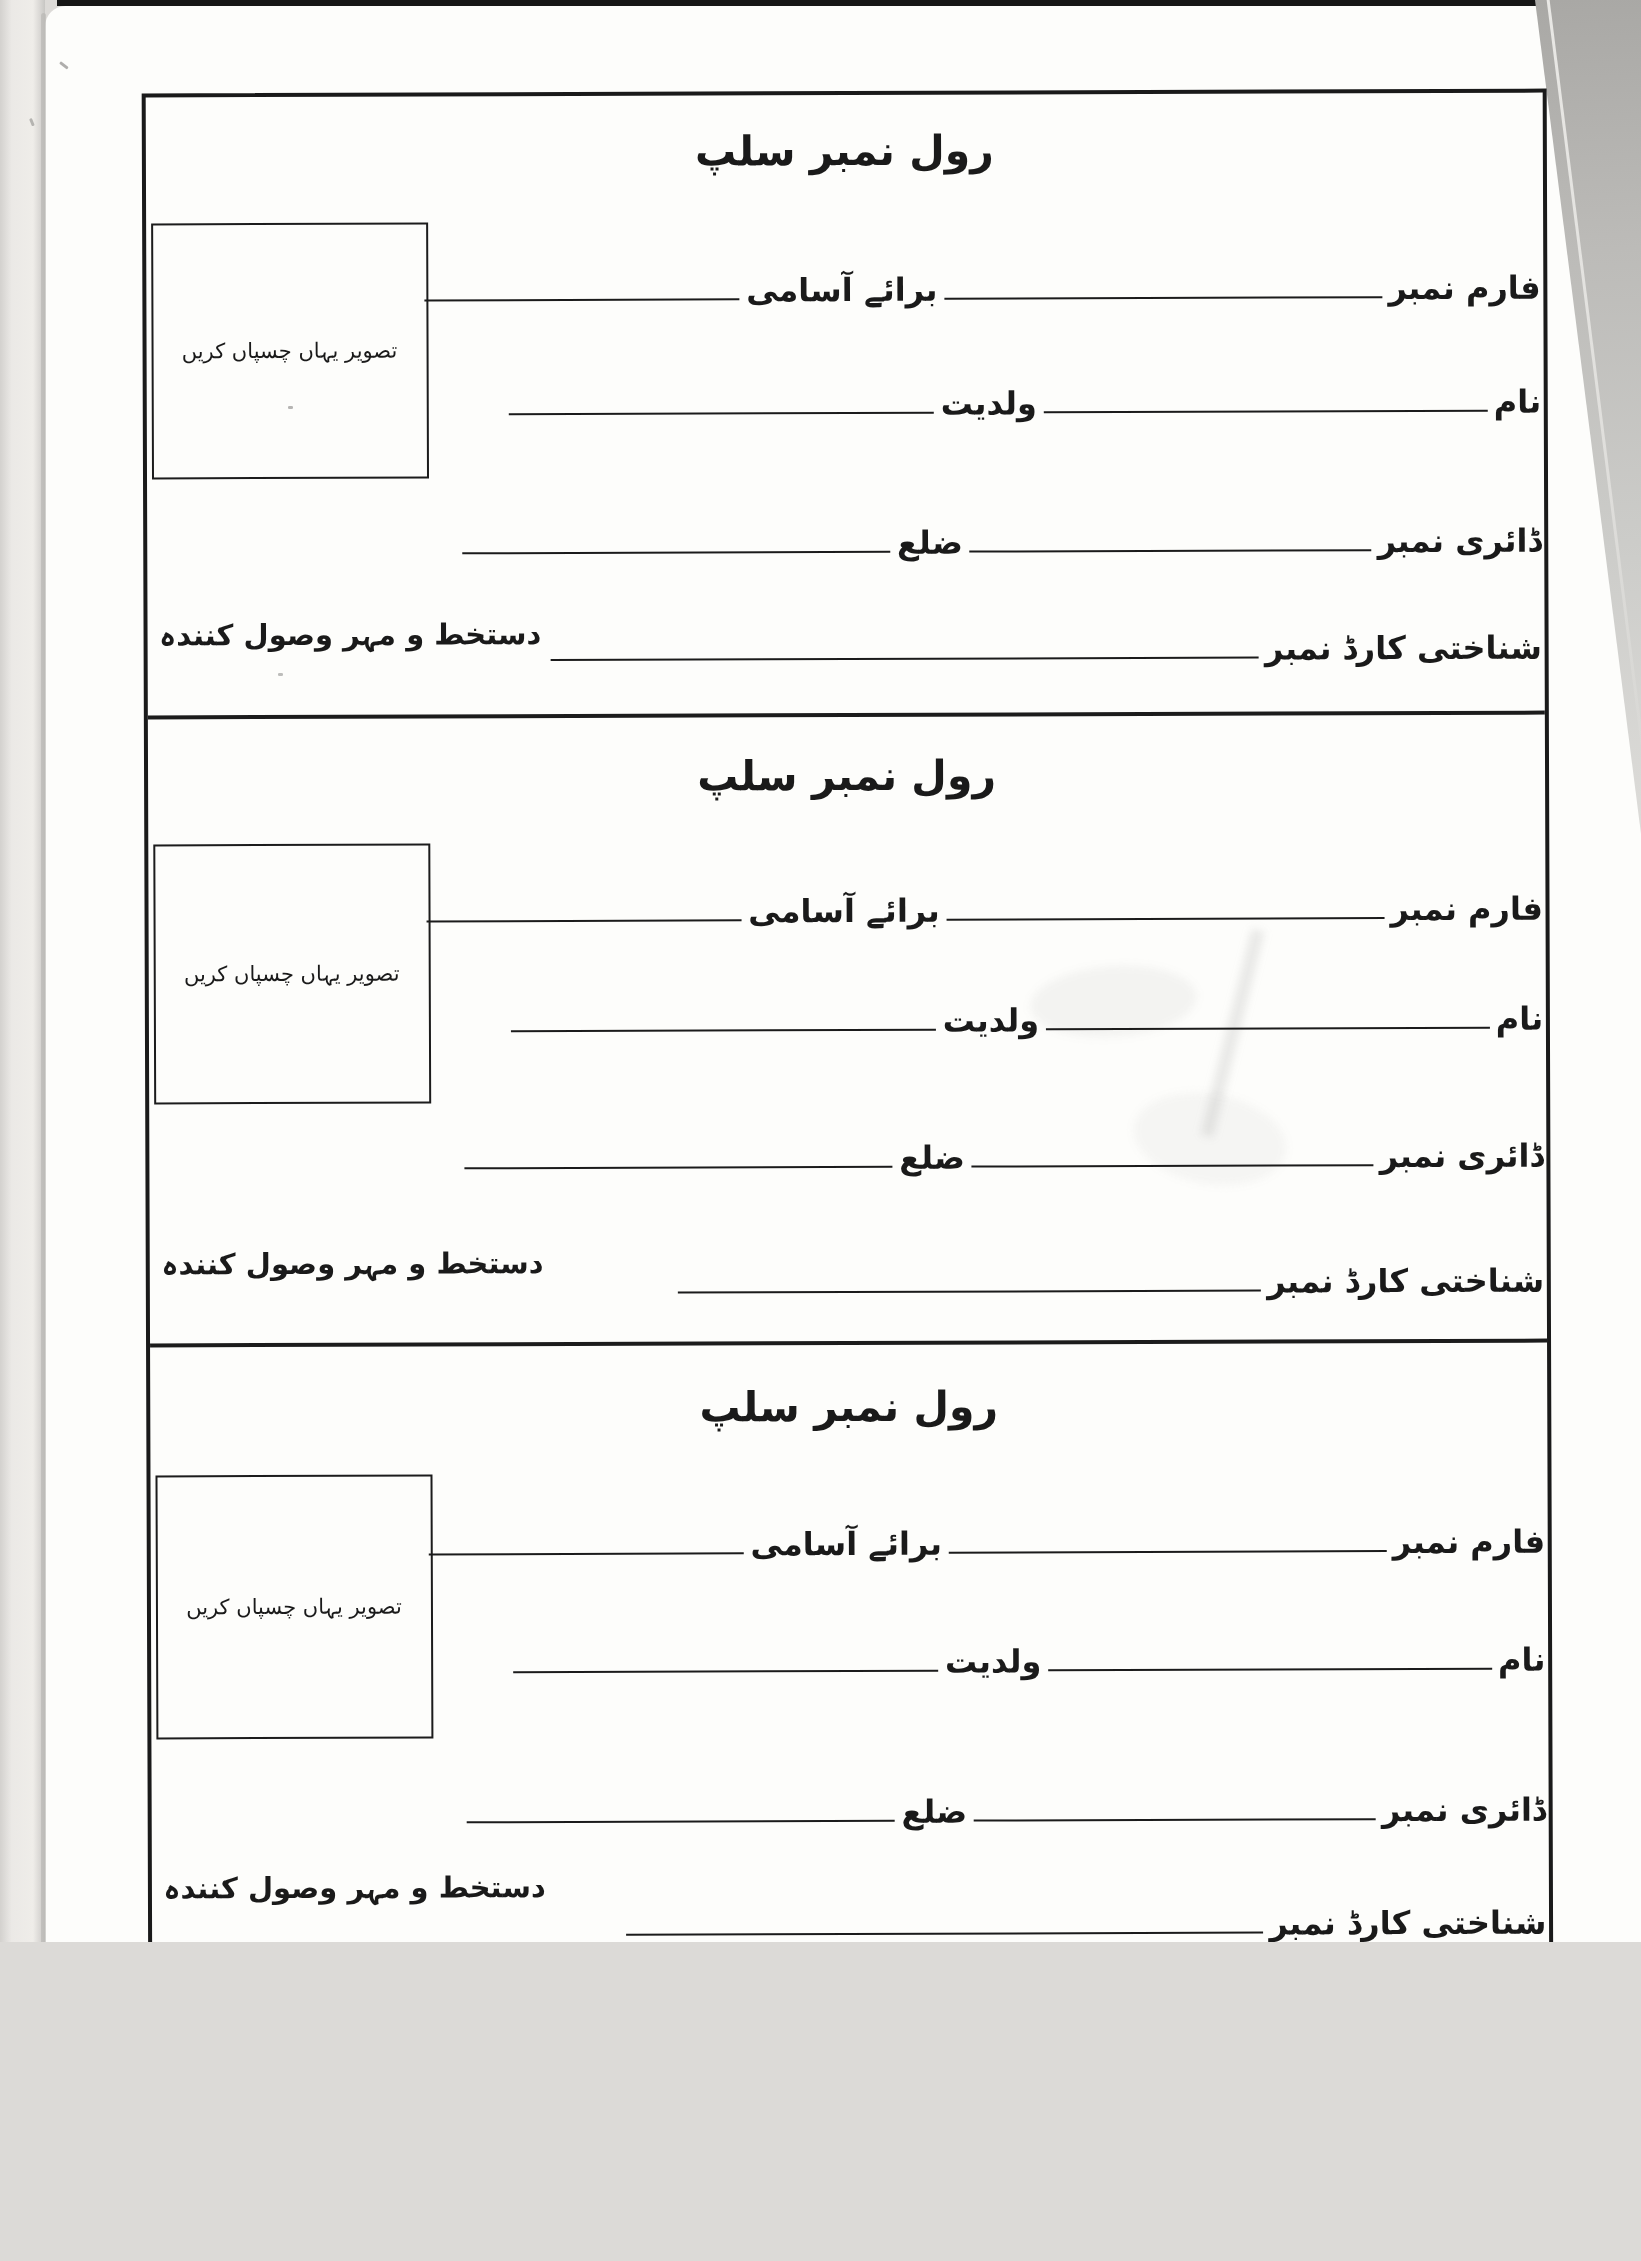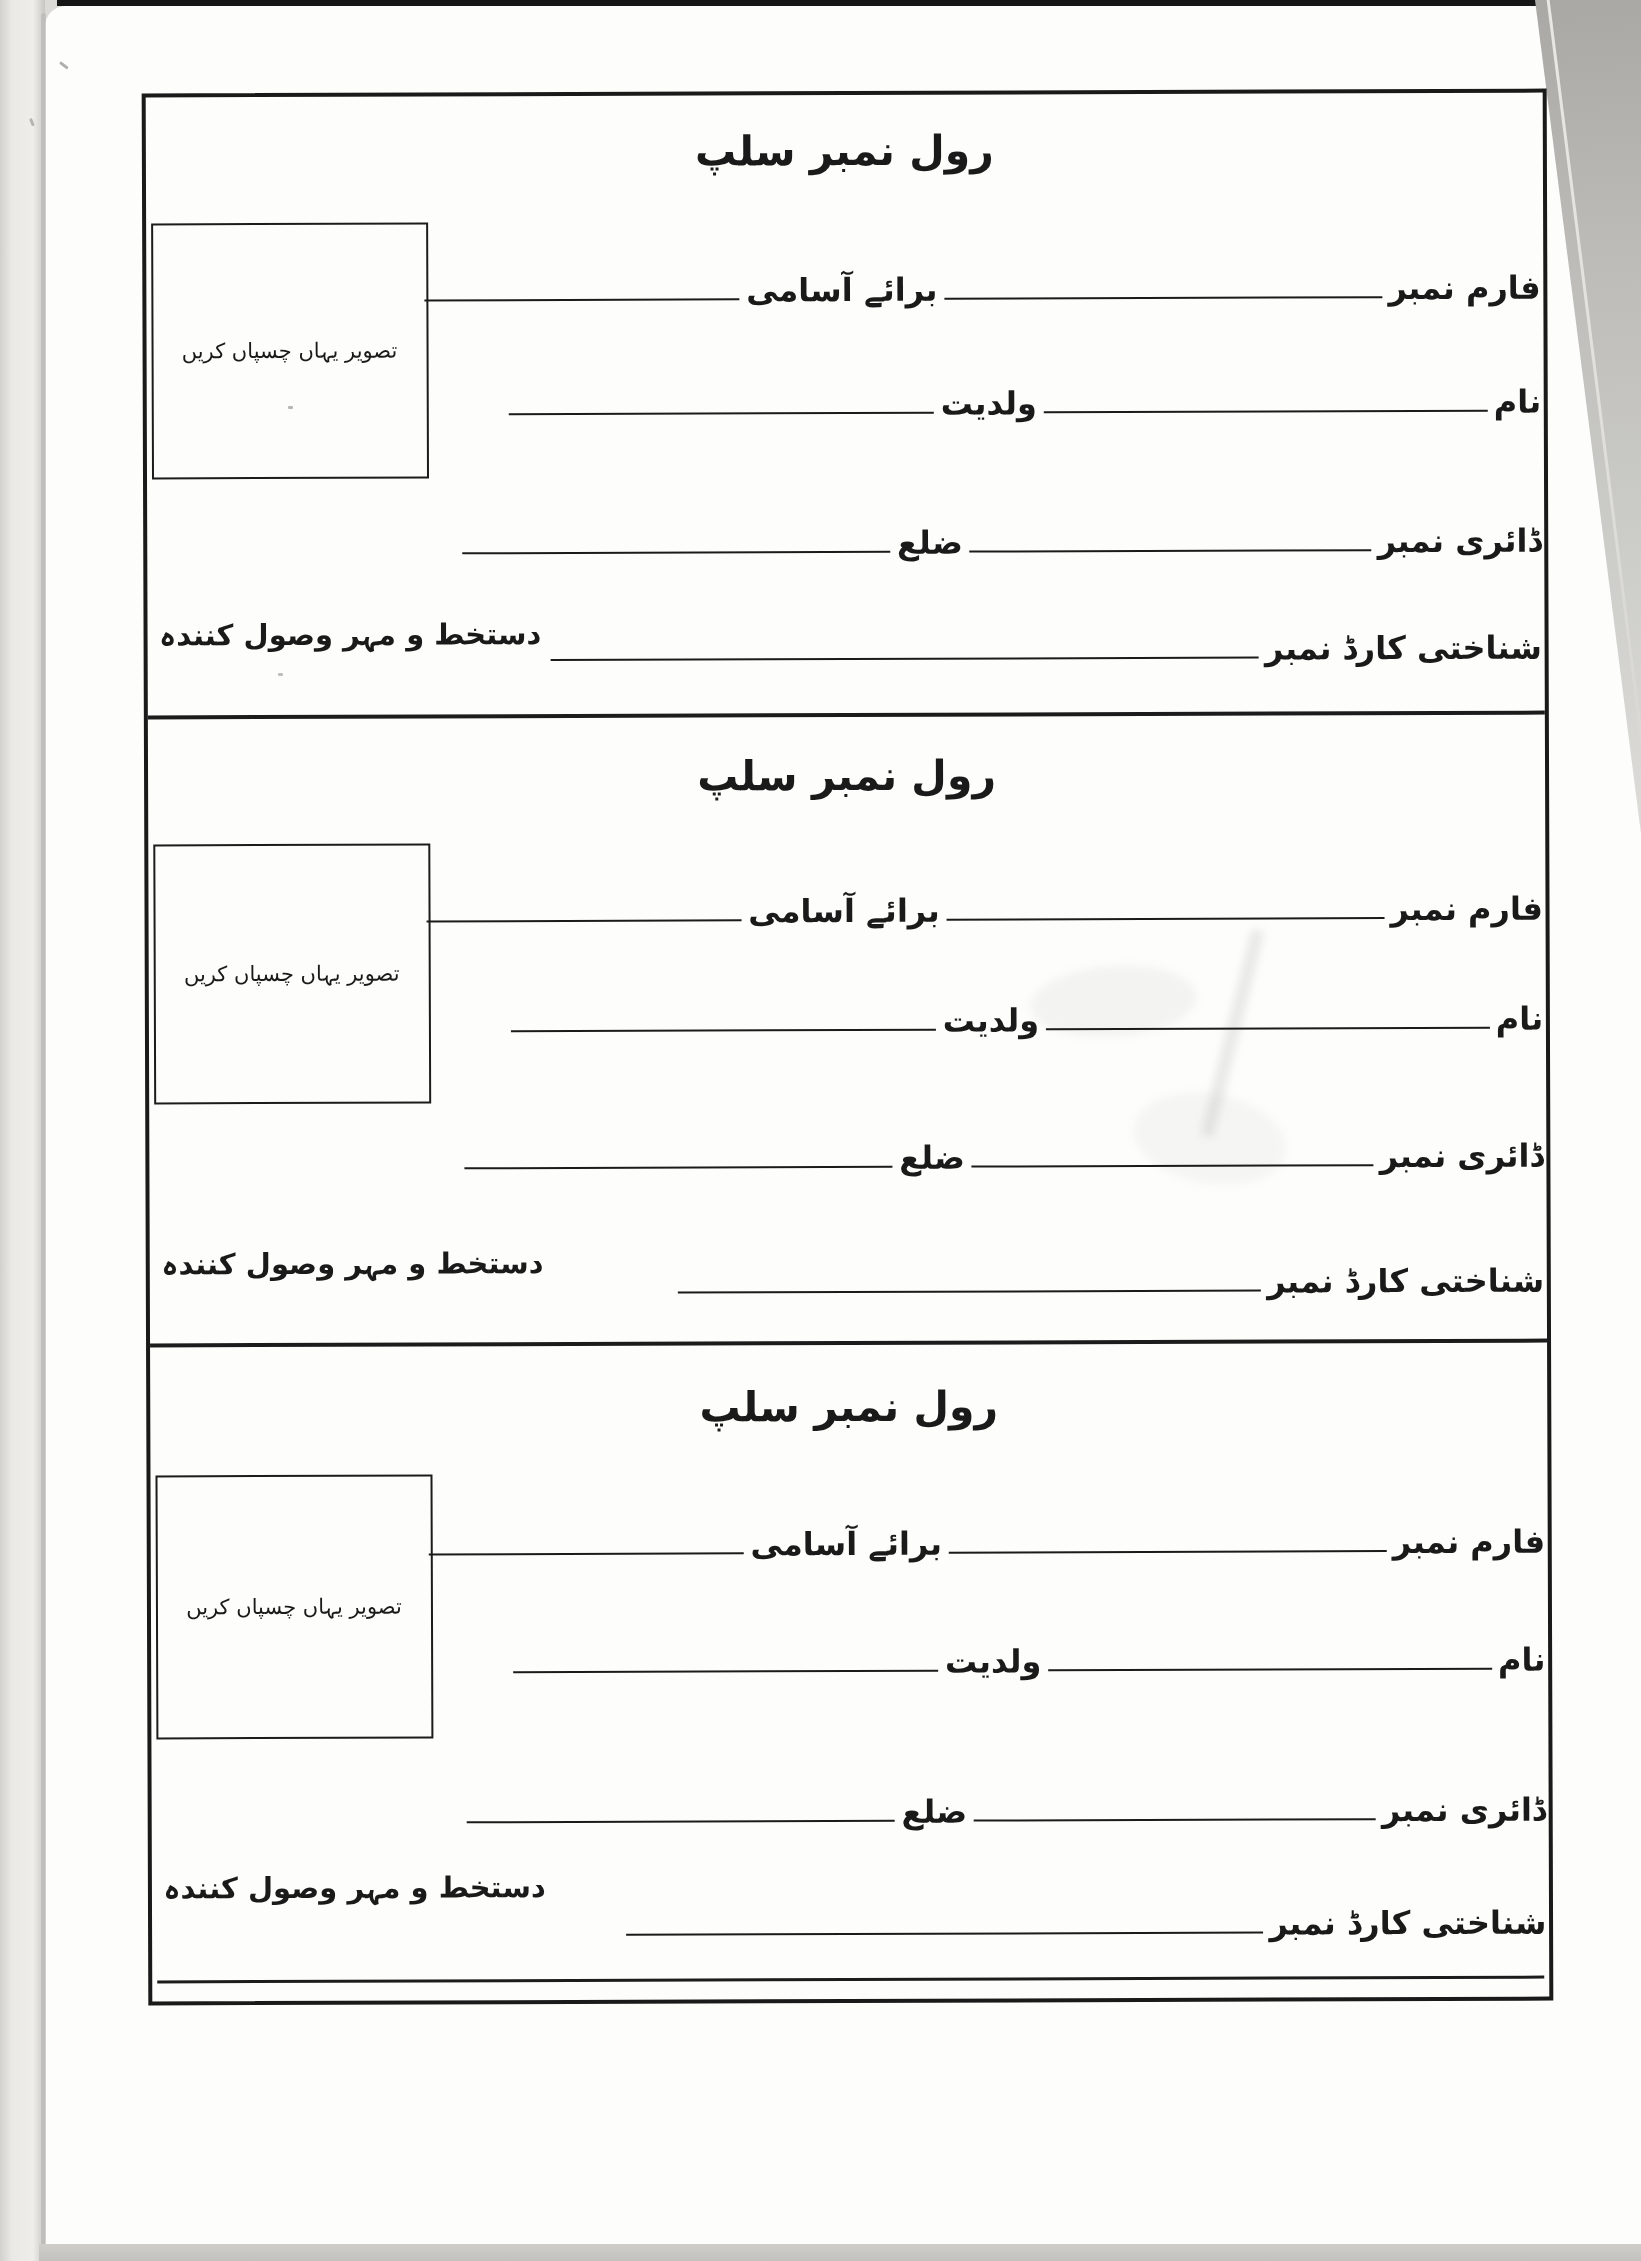--- a/index.html
+++ b/index.html
@@ -6,21 +6,21 @@
     --ink:#1a1a1a;
     --paper:#fdfdfb;
   }
   html,body{margin:0;padding:0;}
   body{
     width:1641px;height:2261px;
     background:#dcdad7;
     font-family:"DejaVu Sans", sans-serif;
     overflow:hidden;
   }
-  .scene{position:relative;width:1641px;height:2261px;overflow:hidden;}
+  .scene{position:relative;width:1641px;height:1942px;overflow:hidden;}
 
   
   .left-strip{
     position:absolute;left:0;top:0;width:45px;height:2261px;
     background:linear-gradient(90deg,#d3d1ce 0,#ebe9e6 11.6px,#efede9 33px,#d9d7d4 40px,#c7c6c3 45px);
   }
   .page-edge-left{
     position:absolute;left:41px;top:13px;width:4.5px;height:2234px;
     background:#b5b4b1;opacity:.6;border-radius:2.6px;
   }

